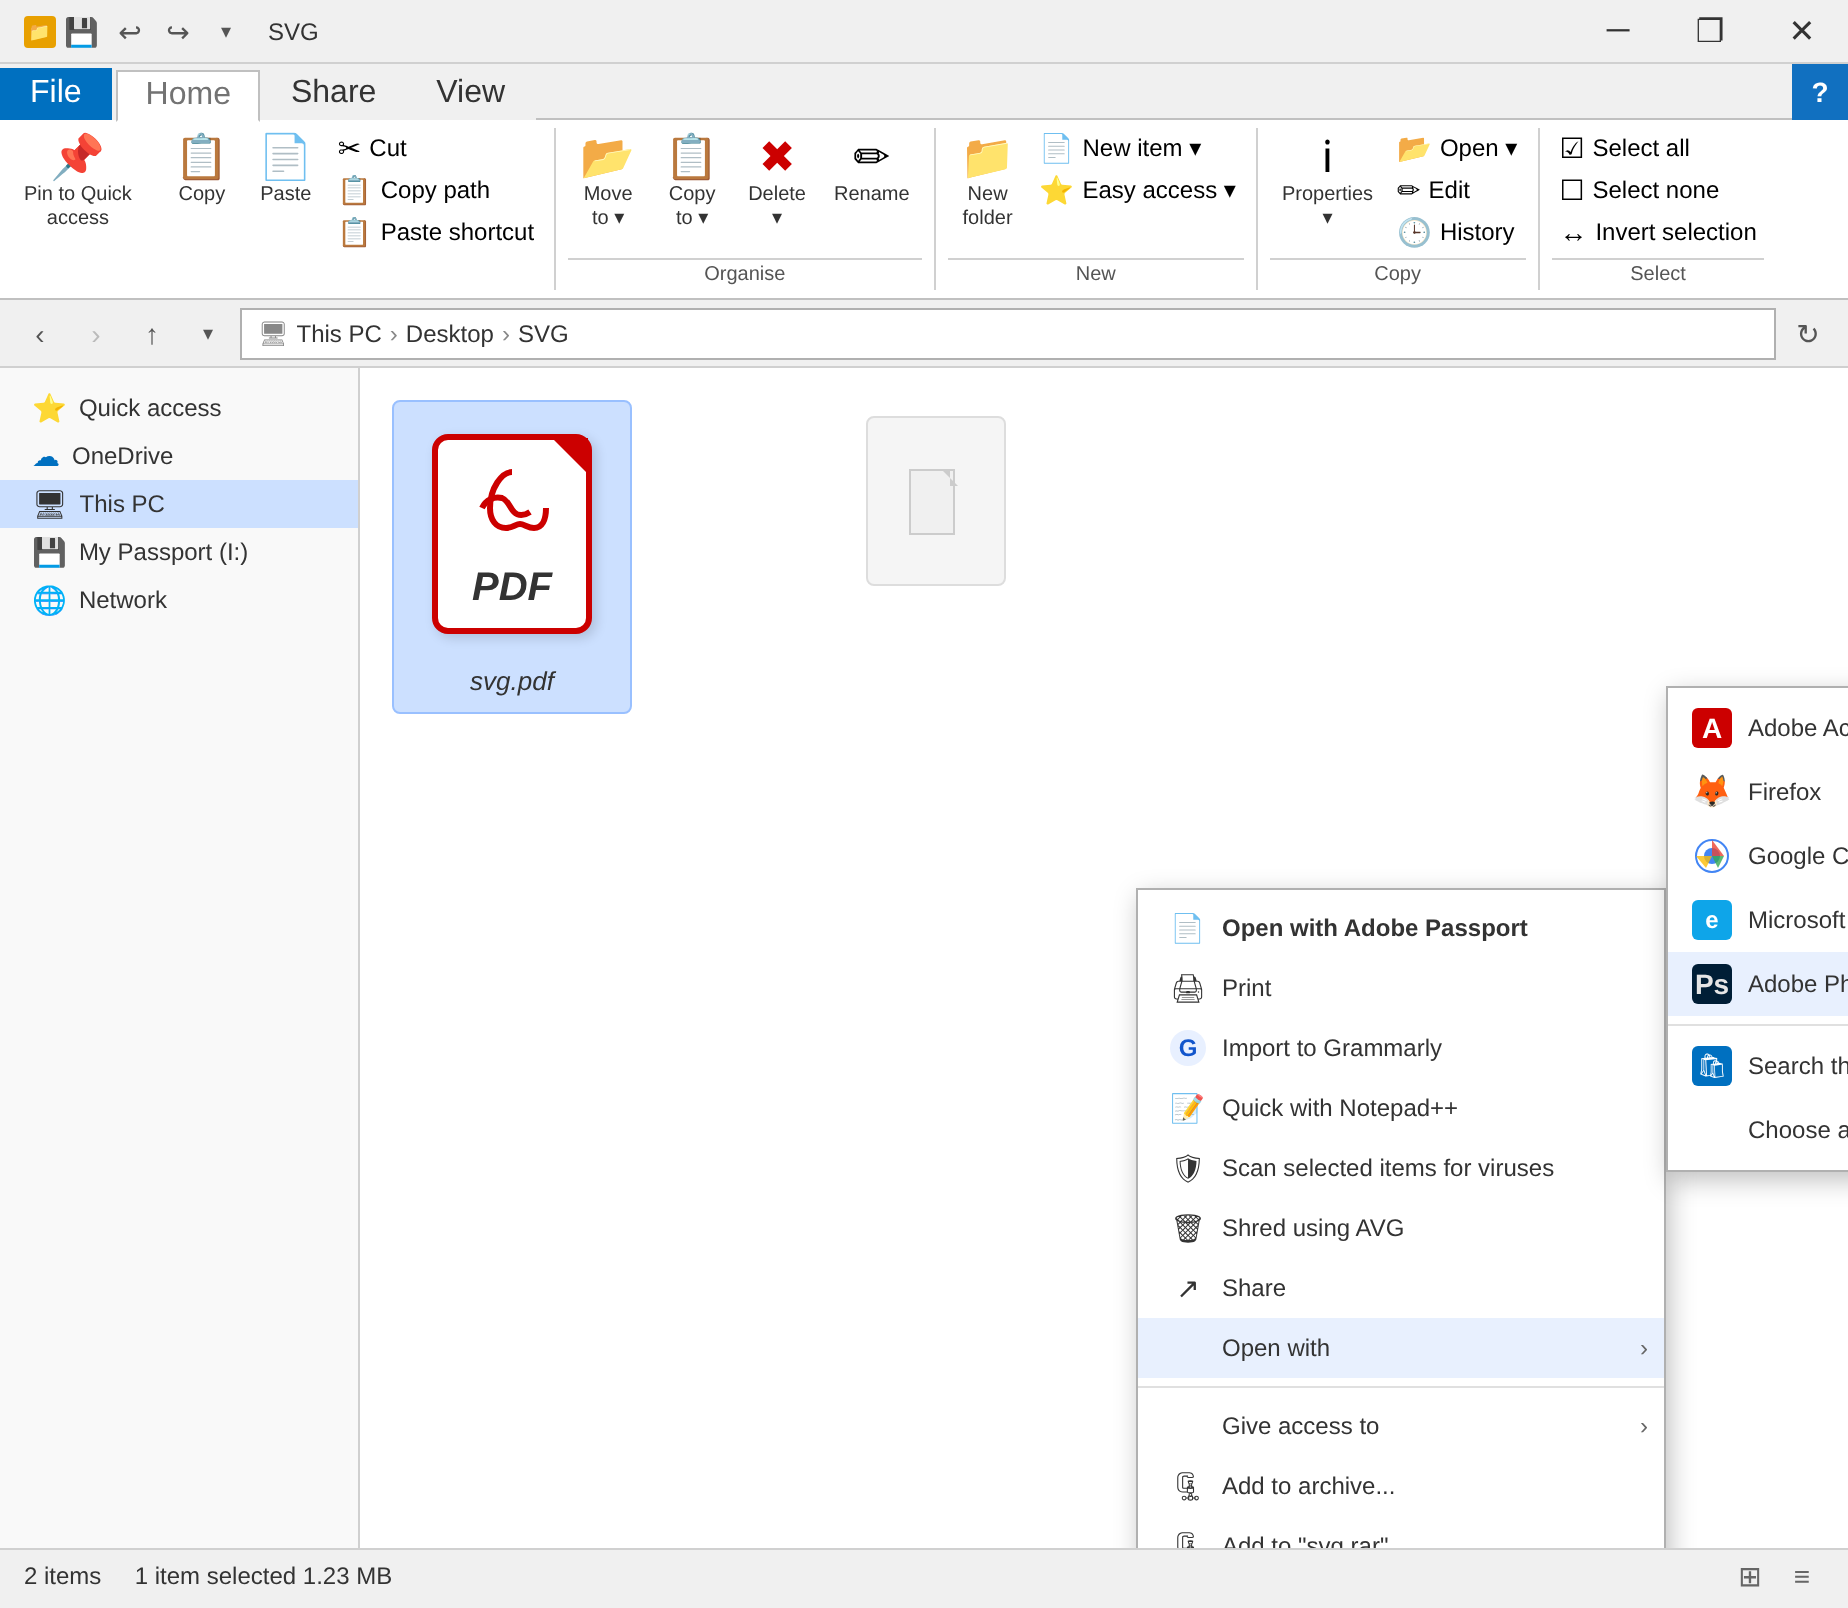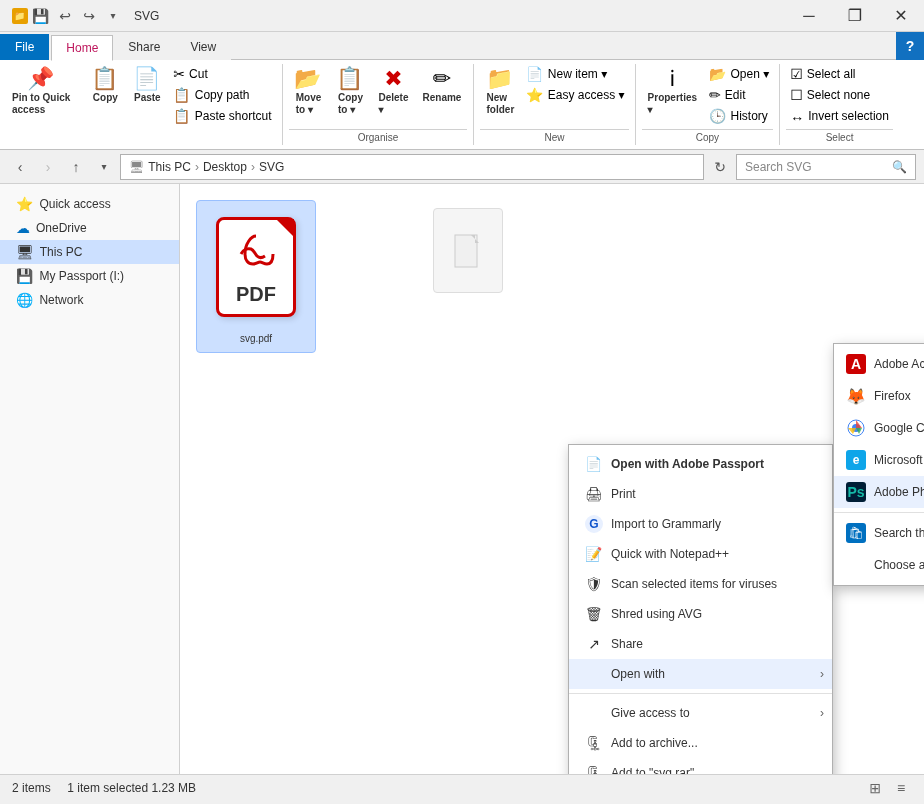--- a/index.html
+++ b/index.html
@@ -25,32 +25,32 @@
     .ribbon-tabs {
       background: #f0f0f0;
       display: flex;
       align-items: flex-end;
       height: 28px;
       border-bottom: none;
     }
     .ribbon-tab {
       padding: 4px 14px;
       cursor: pointer;
-      font-size: 12px;
+      font-size: 16px;
       color: #333;
       height: 26px;
       display: flex;
       align-items: center;
       border: 1px solid transparent;
     }
     .ribbon-tab.active {
       background: #fff;
       border: 1px solid #c0c0c0;
       border-bottom: 1px solid #fff;
-      color: #be185d;
+      color: #737373;
       margin-bottom: -1px;
       z-index: 10;
     }
     .ribbon-tab.file {
       background: #0070c0;
       color: #fff;
       margin-right: 2px;
     }
 
     
@@ -90,21 +90,21 @@
       flex-direction: column;
       align-items: center;
       justify-content: center;
       padding: 4px 6px;
       cursor: pointer;
       border-radius: 2px;
       gap: 2px;
       min-width: 40px;
     }
     .ribbon-btn .btn-icon { font-size: 22px; line-height: 1; }
-    .ribbon-btn .btn-label { font-size: 10px; line-height: 1.2; color: #333; font-weight: bold; }
+    .ribbon-btn .btn-label { font-size: 10px; text-align: center; line-height: 1.2; color: #333; }
     .ribbon-btn-small {
       display: flex;
       align-items: center;
       gap: 4px;
       padding: 2px 4px;
       cursor: pointer;
       border-radius: 2px;
       white-space: nowrap;
     }
     .ribbon-btn-small .small-icon { font-size: 14px; }
@@ -174,32 +174,33 @@
       padding: 16px;
       position: relative;
       overflow: hidden;
     }
 
     
     .file-grid {
       display: flex;
       flex-wrap: wrap;
       gap: 12px;
+      font-style: italic;
     }
     .file-item {
       display: flex;
       flex-direction: column;
       align-items: center;
       width: 120px;
       cursor: pointer;
       padding: 8px;
       border-radius: 4px;
     }
     .file-item.selected { background: #cce0ff; border: 1px solid #99c0ff; }
-    .file-name { font-size: 10px; color: #333; text-align: center; margin-top: 4px; }
+    .file-name { font-size: 13px; color: #333; text-align: center; margin-top: 4px; }
 
     
     .small-file-thumb {
       width: 70px; height: 85px;
       background: #f5f5f5;
       border: 1px solid #ddd;
       border-radius: 4px;
       display: flex; align-items: center; justify-content: center;
     }
 
@@ -245,21 +246,21 @@
       align-items: center;
       gap: 8px;
       padding: 6px 12px;
       cursor: pointer;
       font-size: 13px;
       color: #333;
     }
     .submenu-item .sub-icon { width: 20px; height: 20px; border-radius: 3px; display: flex; align-items: center; justify-content: center; font-size: 14px; }
     .app-icon-acrobat { background: #cc0000; color: #fff; font-size: 11px; font-weight: bold; }
     .app-icon-edge { background: #0ea5e9; }
-    .app-icon-ps { background: #001e36; color: #14b8a6; font-size: 10px; font-weight: bold; text-align: right; }
+    .app-icon-ps { background: #001e36; color: #e5e5e5; font-size: 10px; font-weight: bold; text-align: right; }
     .app-icon-store { background: #0070c0; color: #fff; font-size: 11px; }
     .sub-separator { height: 1px; background: #e0e0e0; margin: 4px 0; }
 
     
     .status-bar {
       background: #f0f0f0;
       height: 26px;
       display: flex;
       align-items: center;
       justify-content: space-between;
@@ -421,24 +422,20 @@
   <div class="nav-btn" style="font-size:10px;">▾</div>
   <div class="address-bar">
     <span class="address-sep">🖥</span>
     <span class="address-crumb">This PC</span>
     <span class="address-sep">›</span>
     <span class="address-crumb">Desktop</span>
     <span class="address-sep">›</span>
     <span class="address-crumb">SVG</span>
   </div>
   <div class="nav-btn">↻</div>
-  <div class="search-bar">
-    <span style="color:#888;">Search SVG</span>
-    <span style="margin-left:auto;">🔍</span>
-  </div>
 </div>
 
 <div class="main-layout">
 
   <div class="sidebar">
     <div class="sidebar-item">
       <span class="s-icon">⭐</span>
       <span>Quick access</span>
     </div>
     <div class="sidebar-item">

